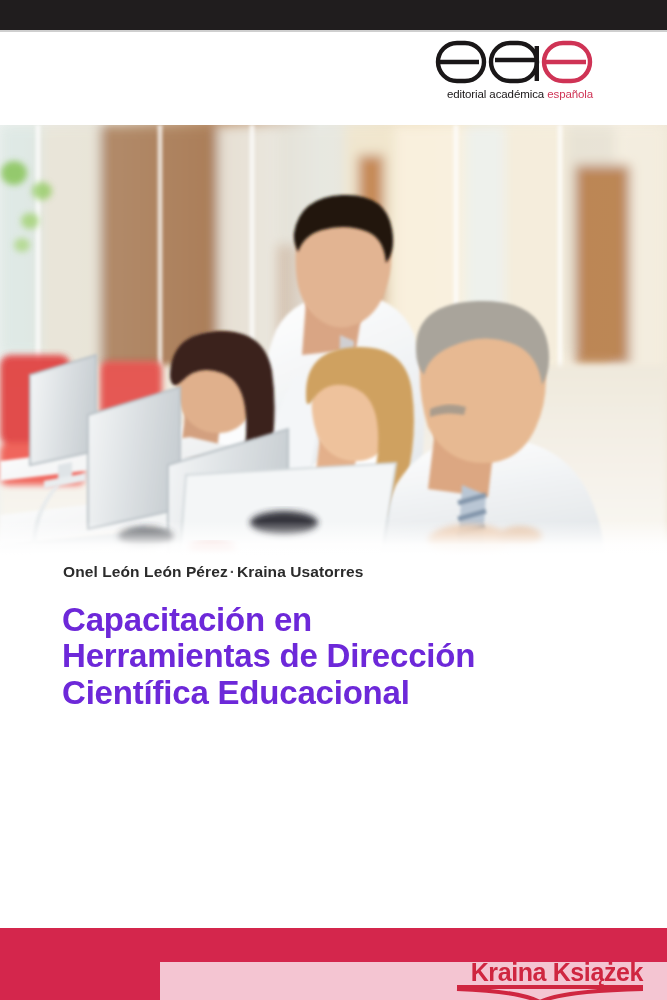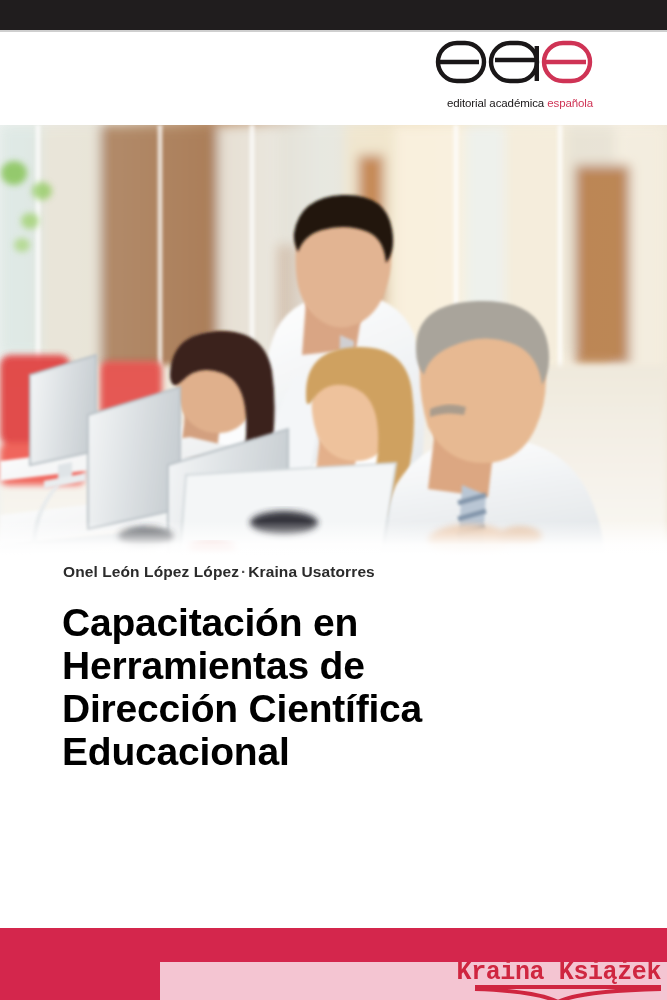--- a/index.html
+++ b/index.html
@@ -41,21 +41,21 @@
     top: 36px;
     width: 170px;
     text-align: center;
   }
   .logo-mark {
     position: relative;
     height: 50px;
     width: 170px;
   }
   .logo-tagline {
-    margin-top: 11px;
+    margin-top: 2px;
     font-size: 11.5px;
     letter-spacing: -0.1px;
     white-space: nowrap;
     font-weight: 400;
   }
   .logo-tagline .tag-dark { color: #1a1718; }
   .logo-tagline .tag-red  { color: #cf3355; }
 
   
   .photo {
@@ -91,24 +91,24 @@
   .authors .sep {
     color: #555;
     font-weight: bold;
     padding: 0 2px;
   }
   .title {
     position: absolute;
     left: 62px;
     top: 602px;
     width: 430px;
-    font-size: 39px;
+    font-size: 33px;
     line-height: 1.10;
     font-weight: bold;
-    color: #000000;
+    color: #6d28d9;
     letter-spacing: -0.2px;
   }
   .subtitle {
     position: absolute;
     left: 63px;
     top: 775px;
     font-size: 17px;
     font-weight: bold;
     color: #333333;
     letter-spacing: 0.1px;
@@ -126,26 +126,25 @@
   .bottom-pink {
     position: absolute;
     left: 160px;
     top: 962px;
     width: 507px;
     height: 38px;
     background: #f4c5d2;
   }
   .watermark {
     position: absolute;
-    right: 2px;
+    right: 20px;
     top: 958px;
     width: 214px;
     height: 42px;
     z-index: 60;
-    font-family: Liberation Mono, monospace;
   }
   .watermark-text {
     position: absolute;
     left: 0;
     top: 0;
     width: 214px;
     text-align: right;
     padding-right: 4px;
     box-sizing: border-box;
     font-size: 25px;
@@ -364,21 +363,21 @@
         <ellipse cx="470" cy="416" rx="42" ry="16" fill="#e7bb95"></ellipse>
         <ellipse cx="520" cy="412" rx="22" ry="10" fill="#e0b189"></ellipse>
       </g>
 
       <ellipse cx="212" cy="424" rx="24" ry="7" fill="#d94a3e" opacity="0.8" filter="url(#soft)"></ellipse>
     </svg>
     <div class="photo-fade"></div>
   </div>
 
   <div class="authors">
-    <span>Onel León  López López</span><span class="sep">·</span><span>Kraina Usatorres</span>
+    <span>Onel León  León Pérez</span><span class="sep">·</span><span>Kraina Usatorres</span>
   </div>
 
   <div class="title">Capacitación en Herramientas de Dirección Científica Educacional</div>
 
 
   <div class="bottom-red"></div>
   <div class="bottom-pink"></div>
 
   <div class="watermark">
     <div class="watermark-text">Kraina Książek</div>

